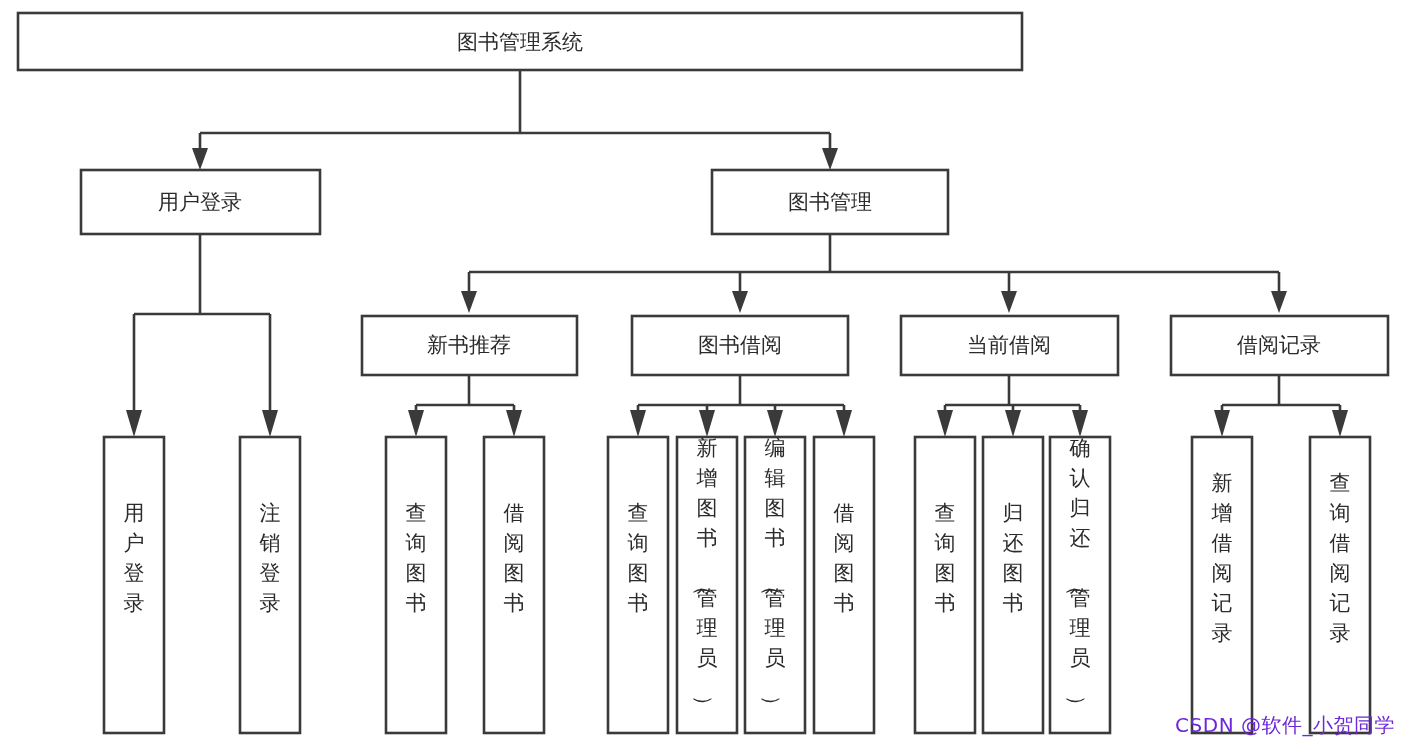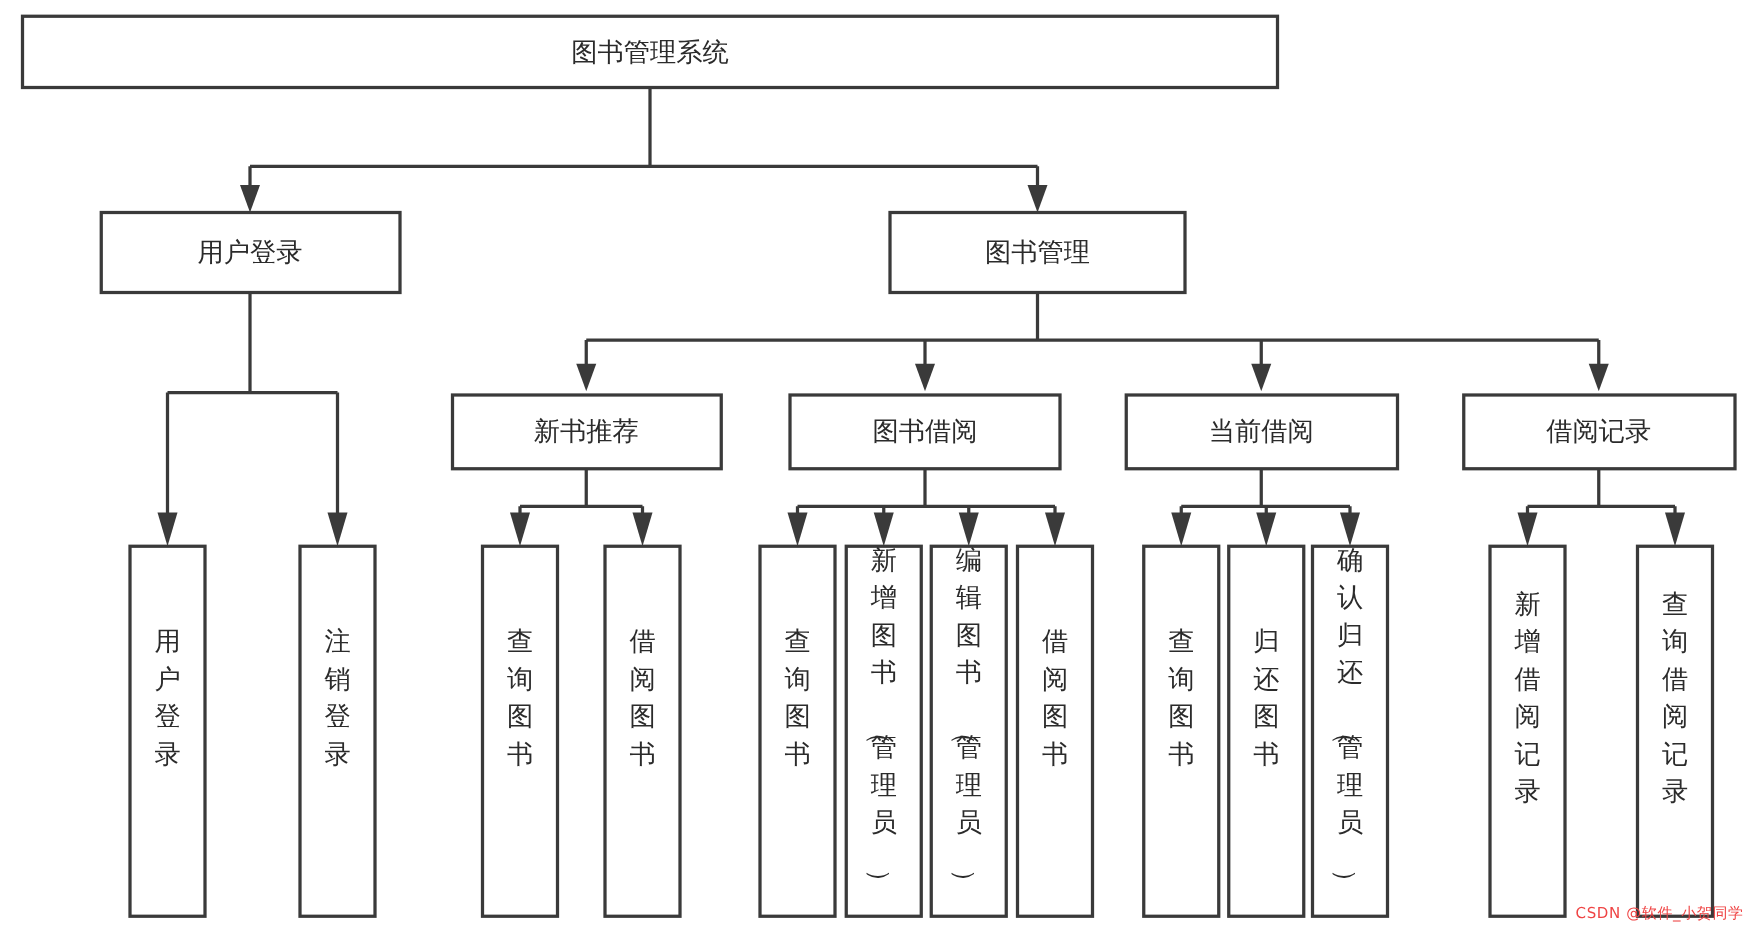--- a/index.html
+++ b/index.html
@@ -52,22 +52,22 @@
     font-family: "DejaVu Sans", "Liberation Sans", sans-serif;
     font-size: 21px;
     fill: #2b2b2b;
     text-anchor: middle;
   }
   .watermark {
     position: absolute;
     right: 10px;
     bottom: 8px;
     font-family: "DejaVu Sans", "Liberation Sans", sans-serif;
-    font-size: 12px;
-    color: #ef4444;
+    font-size: 20px;
+    color: #6d28d9;
     white-space: nowrap;
     letter-spacing: 0.5px;
   }
 </style>
 </head>
 <body>
 
 <div id="diagram-root">
   <svg class="diagram-svg" viewBox="0 0 1405 747" xmlns="http://www.w3.org/2000/svg">
 

